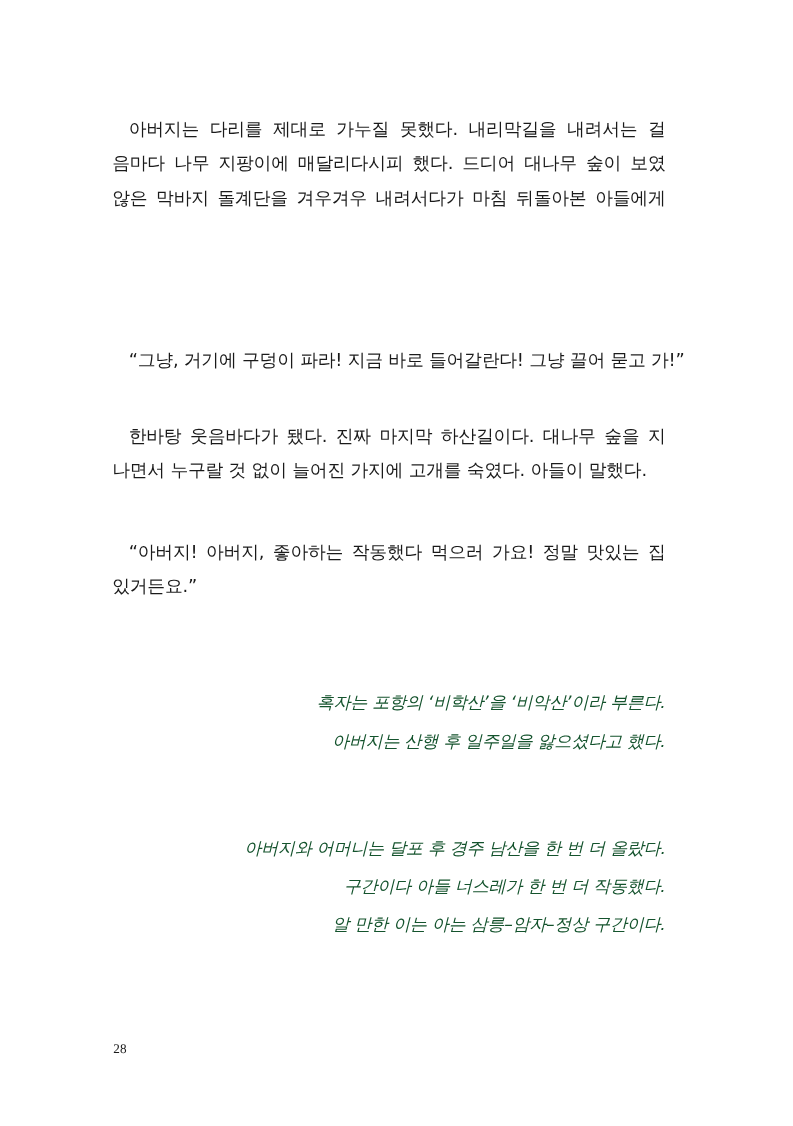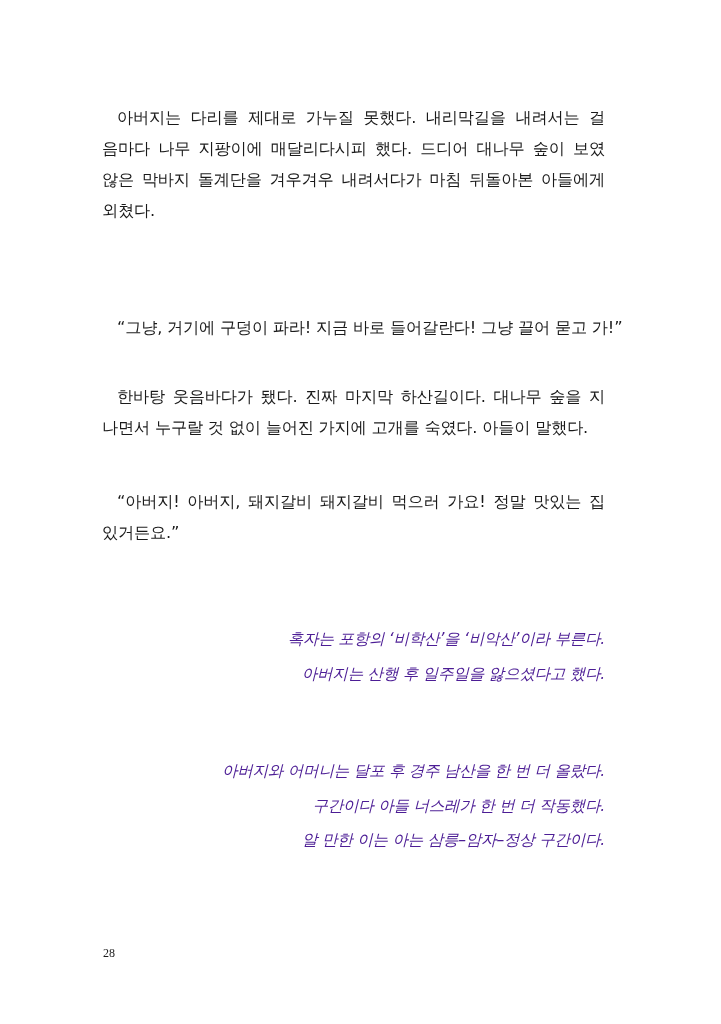--- a/index.html
+++ b/index.html
@@ -45,21 +45,21 @@
     #p4 { top: 486px; }
     .note {
       position: absolute;
       right: 116px;
       text-align: right;
       font-style: italic;
       font-size: 15.6px;
       line-height: 34.5px;
       letter-spacing: -0.3px;
       margin: 0;
-      color: #4c1d95;
+      color: #14532d;
     }
     .note .line { display: block; white-space: nowrap; }
     #note1 { top: 622px; }
     #note2 { top: 754px; }
     .page-number {
       position: absolute;
       left: 103px;
       top: 946px;
       font-family: "Liberation Serif", "DejaVu Serif", serif;
       font-size: 12px;
@@ -68,34 +68,33 @@
   </style>
 </head>
 <body>
 
 <div class="page">
 
   <p class="body-text" id="p1">
     <span class="line indent">아버지는 다리를 제대로 가누질 못했다. 내리막길을 내려서는 걸</span>
     <span class="line">음마다 나무 지팡이에 매달리다시피 했다. 드디어 대나무 숲이 보였</span>
     <span class="line">않은 막바지 돌계단을 겨우겨우 내려서다가 마침 뒤돌아본 아들에게</span>
-    <span class="line last">외쳤다.</span>
   </p>
 
   <p class="body-text" id="p3">
     <span class="line indent">한바탕 웃음바다가 됐다. 진짜 마지막 하산길이다. 대나무 숲을 지</span>
     <span class="line last">나면서 누구랄 것 없이 늘어진 가지에 고개를 숙였다. 아들이 말했다.</span>
   </p>
 
   <p class="body-text" id="p2">
     <span class="line last indent">“그냥, 거기에 구덩이 파라! 지금 바로 들어갈란다! 그냥 끌어 묻고 가!”</span>
   </p>
 
   <p class="body-text" id="p4">
-    <span class="line indent">“아버지! 아버지, 돼지갈비 돼지갈비 먹으러 가요! 정말 맛있는 집</span>
+    <span class="line indent">“아버지! 아버지, 좋아하는 작동했다 먹으러 가요! 정말 맛있는 집</span>
     <span class="line last">있거든요.”</span>
   </p>
 
   <p class="note" id="note1">
     <span class="line">혹자는 포항의 ‘비학산’을 ‘비악산’이라 부른다.</span>
     <span class="line">아버지는 산행 후 일주일을 앓으셨다고 했다.</span>
   </p>
 
   <p class="note" id="note2">
     <span class="line">아버지와 어머니는 달포 후 경주 남산을 한 번 더 올랐다.</span>

